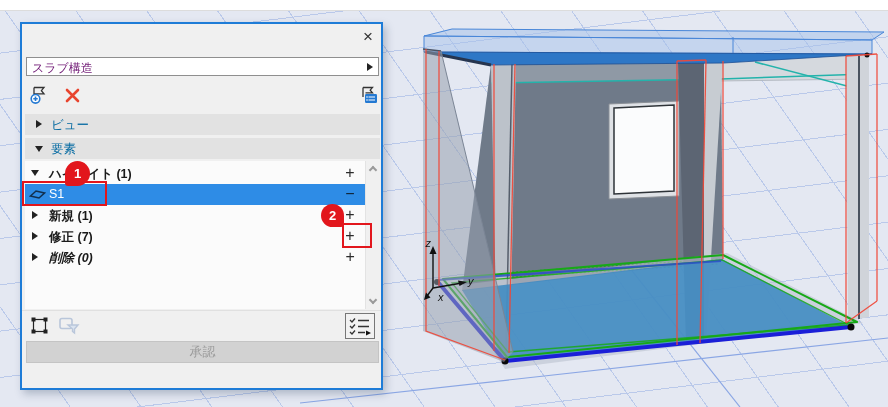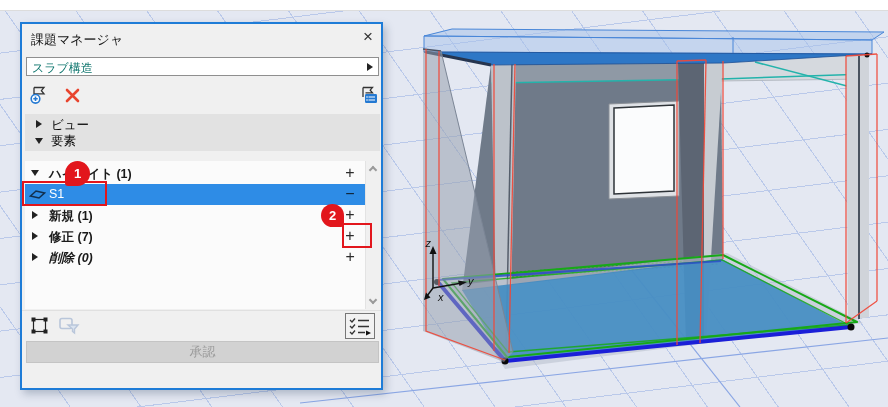--- a/index.html
+++ b/index.html
@@ -17,27 +17,27 @@
   .top-strip{position:absolute;left:0;top:0;width:888px;height:10px;background:#ffffff;border-bottom:1px solid #dcdcdc;}
 
   
   .panel{position:absolute;left:20px;top:22px;width:363px;height:368px;background:#f0f0f0;
     border:2px solid var(--accent,#1e7cd7);box-sizing:border-box;box-shadow:3px 4px 8px rgba(40,60,90,.28);}
   .panel *{box-sizing:border-box;}
   .titlebar{position:absolute;left:0;top:0;right:0;height:28px;}
   .title{position:absolute;left:9px;top:7px;font-size:13px;color:#161616;}
   .close{position:absolute;right:8px;top:3px;font-size:17px;color:#333;cursor:pointer;line-height:20px;font-weight:400;}
   .combo{position:absolute;left:4px;top:33px;width:353px;height:19px;background:#fff;border:1px solid #8f8f8f;}
-  .combo-val{position:absolute;left:5px;top:2px;font-size:12px;color:#0f766e;}
+  .combo-val{position:absolute;left:5px;top:2px;font-size:12px;color:#701a75;}
   .combo-arrow{position:absolute;right:5px;top:5px;width:0;height:0;border-left:6px solid #222;
     border-top:4px solid transparent;border-bottom:4px solid transparent;}
   .tb-icon{position:absolute;cursor:pointer;}
 
   .sect{position:absolute;left:3px;width:355px;height:21px;background:#e2e2e2;}
-  .sect-label{position:absolute;left:26px;top:3px;font-size:12.5px;color:#000000;}
+  .sect-label{position:absolute;left:26px;top:3px;font-size:12.5px;color:#0369a1;}
   .caret-r{position:absolute;width:0;height:0;border-left:6px solid #222;border-top:4.5px solid transparent;border-bottom:4.5px solid transparent;}
   .caret-d{position:absolute;width:0;height:0;border-top:6px solid #222;border-left:4.5px solid transparent;border-right:4.5px solid transparent;}
 
   .tree{position:absolute;left:3px;top:137px;width:355px;height:148px;background:#fbfbfb;}
   .trow{position:absolute;left:0;width:340px;height:21px;color:#1a1a1a;}
   .trow .lbl{position:absolute;left:24px;top:3px;font-size:12.5px;font-weight:700;}
   .trow .act{position:absolute;right:8px;top:1px;font-size:16px;font-weight:400;color:#2b2b2b;cursor:pointer;width:14px;text-align:center;}
   .trow.sel{background:var(--selection,#2e8ce6);}
   .trow.sel .lbl{color:#fff;font-weight:400;}
   .trow.sel .act{color:#102030;}
@@ -165,21 +165,20 @@
         <text x="468" y="285" font-size="11" font-style="italic" stroke="none" fill="#111">y</text>
         <text x="438" y="301" font-size="11" font-style="italic" stroke="none" fill="#111">x</text>
       </g>
     </svg>
   </div>
 
   <div class="top-strip"></div>
 
   <div class="panel">
     <div class="titlebar">
-      <span class="title">課題マネージャ</span>
       <span class="close">×</span>
     </div>
 
     <div class="combo">
       <span class="combo-val">スラブ構造</span>
       <span class="combo-arrow"></span>
     </div>
 
     <span class="tb-icon" style="left:7px;top:61px;">
       <svg width="20" height="20" viewBox="0 0 20 20">
@@ -202,21 +201,21 @@
         <path d="M10.5,12 H17 M10.5,15 H17" stroke="#fff" stroke-width="1.2"></path>
         <circle cx="9" cy="12" r="0.8" fill="#fff"></circle>
           <circle cx="9" cy="15" r="0.8" fill="#fff"></circle>
       </svg>
     </span>
 
     <div class="sect" style="top:90px;">
       <span class="caret-r" style="left:11px;top:6px;"></span>
       <span class="sect-label">ビュー</span>
     </div>
-    <div class="sect" style="top:106px;font-family:Liberation Serif, serif;">
+    <div class="sect" style="top:114px;font-family:Liberation Serif, serif;">
       <span class="caret-d" style="left:10px;top:8px;"></span>
       <span class="sect-label">要素</span>
     </div>
 
     <div class="tree">
       <div class="trow" style="top:2px;">
         <span class="caret-d" style="left:6px;top:7px;"></span>
         <span class="lbl">ハイライト (1)</span>
         <span class="act">+</span>
       </div>

